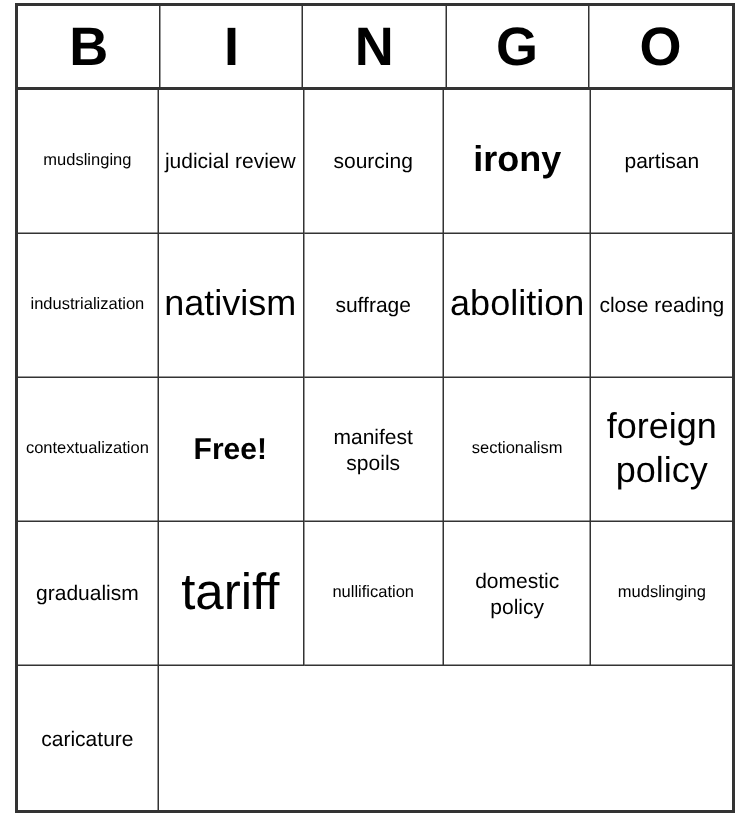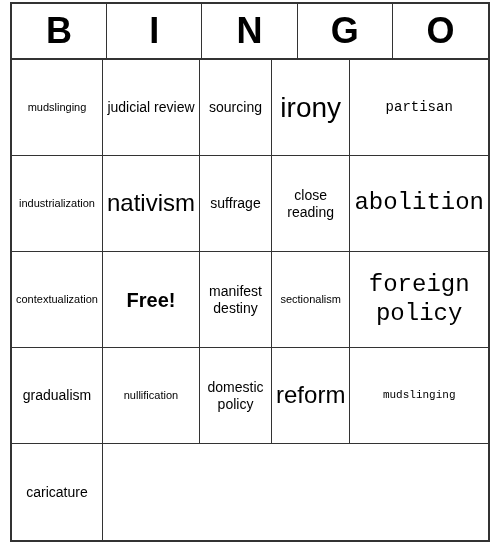--- a/index.html
+++ b/index.html
@@ -52,21 +52,20 @@
       border-bottom: 1px solid #333;
       display: flex;
       align-items: center;
       justify-content: center;
       text-align: center;
       padding: 4px;
     }
 
     .bingo-cell:nth-child(5n) {
       border-right: none;
-      font-family: Liberation Mono, monospace;
     }
 
     .bingo-cell:nth-child(n+21) {
       border-bottom: none;
     }
 
     .bingo-cell span {
       display: block;
       line-height: 1.2;
     }
@@ -77,21 +76,22 @@
 
     .size-medium {
       font-size: 14px;
     }
 
     .size-large {
       font-size: 24px;
     }
 
     .size-xlarge {
-      font-size: 28px;
+      font-size: 24px;
+      font-weight: bold;
     }
 
     .size-xxlarge {
       font-size: 34px;
     }
 
     .free-cell {
       font-size: 20px;
       font-weight: bold;
     }
@@ -126,51 +126,51 @@
       <div class="bingo-cell">
         <span class="size-small">industrialization</span>
       </div>
       <div class="bingo-cell">
         <span class="size-large">nativism</span>
       </div>
       <div class="bingo-cell">
         <span class="size-medium">suffrage</span>
       </div>
       <div class="bingo-cell">
-        <span class="size-medium">close reading</span>
+        <span class="size-large">abolition</span>
       </div>
       <div class="bingo-cell">
-        <span class="size-large">abolition</span>
+        <span class="size-medium">close reading</span>
       </div>
       <div class="bingo-cell">
         <span class="size-small">contextualization</span>
       </div>
       <div class="bingo-cell">
         <span class="free-cell">Free!</span>
       </div>
       <div class="bingo-cell">
-        <span class="size-medium">manifest destiny</span>
+        <span class="size-medium">manifest spoils</span>
       </div>
       <div class="bingo-cell">
         <span class="size-small">sectionalism</span>
       </div>
       <div class="bingo-cell">
         <span class="size-large">foreign policy</span>
       </div>
       <div class="bingo-cell">
         <span class="size-medium">gradualism</span>
       </div>
       <div class="bingo-cell">
+        <span class="size-xxlarge">tariff</span>
+      </div>
+      <div class="bingo-cell">
         <span class="size-small">nullification</span>
       </div>
       <div class="bingo-cell">
         <span class="size-medium">domestic policy</span>
-      </div>
-      <div class="bingo-cell">
-        <span class="size-large">reform</span>
       </div>
       <div class="bingo-cell">
         <span class="size-small">mudslinging</span>
       </div>
       <div class="bingo-cell">
         <span class="size-medium">caricature</span>
       </div>
     </div>
 </div>
 

